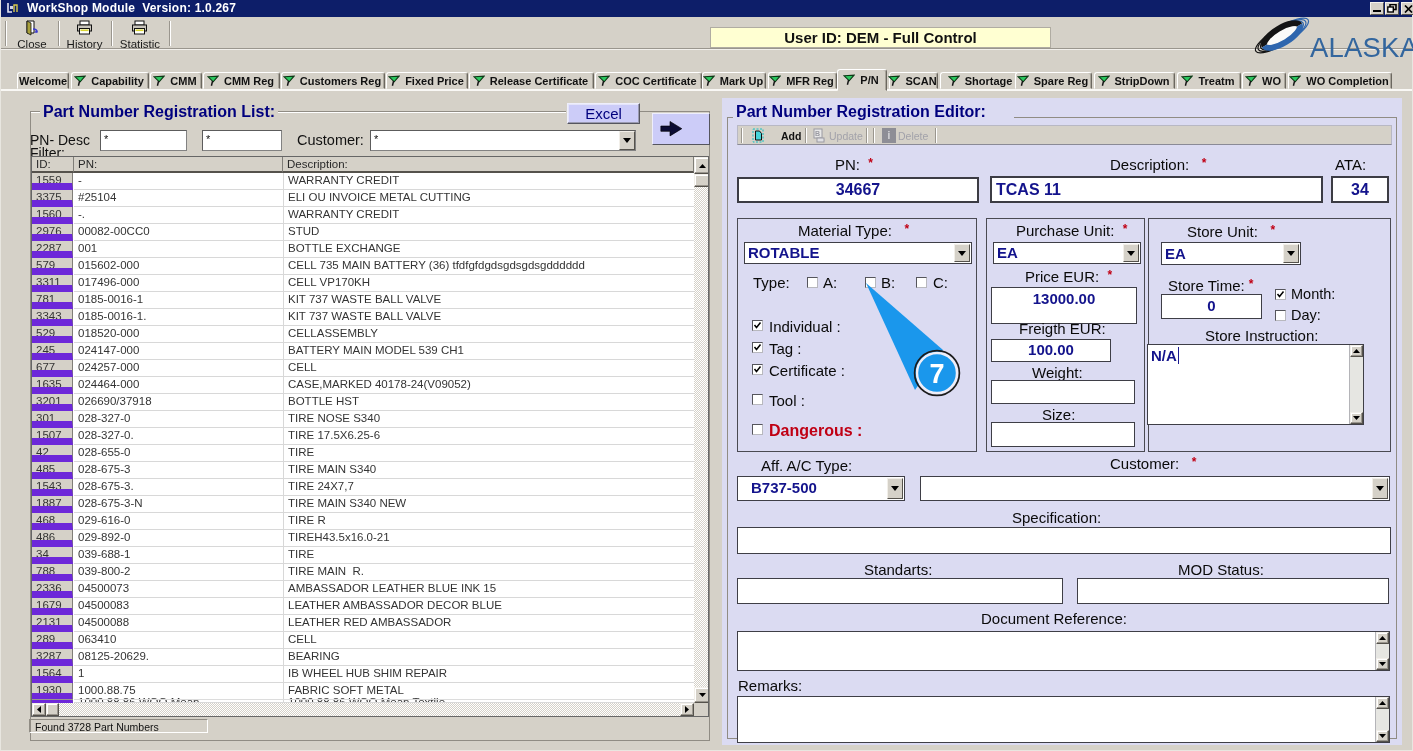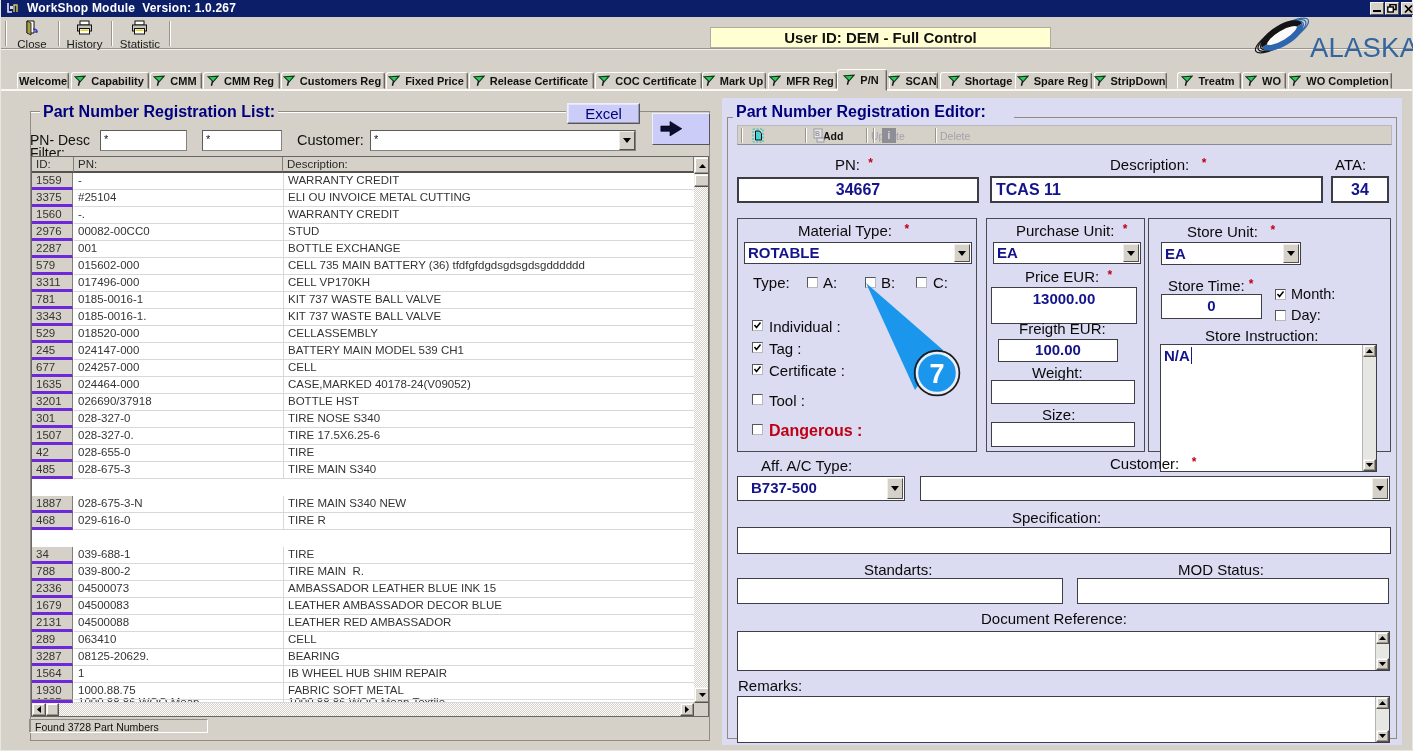--- a/index.html
+++ b/index.html
@@ -29,40 +29,40 @@
 
 #excelbtn { position:absolute; left:539px; top:0px; width:73px; height:21px; background:#ccccf8; border:1px solid; border-color:#eeeefc #55555e #55555e #eeeefc; box-shadow:inset -1px -1px 0 #9a9ab0, inset 1px 1px 0 #e4e4fa; color:#00007e; font-size:15px; text-align:center; line-height:19px; }
 #arrowbtn { position:absolute; left:624px; top:10px; width:58px; height:32px; background:#ccccf8; border:1px solid; border-color:#eeeefc #55555e #55555e #eeeefc; }
 
 .flabel { font-size:14px; color:#111; position:absolute; }
 .tinput { position:absolute; background:#fff; border:1px solid #828282; border-top-color:#5c5c5c; border-left-color:#5c5c5c; font-size:11px; padding:2px 3px; color:#111; }
 
 #grid { position:absolute; left:3px; top:53px; width:678px; height:561px; border:1px solid #666; background:#fff; overflow:hidden; }
 .ghead { position:absolute; top:0; height:16px; background:#d5d1c8; border-right:1px solid #807e78; border-bottom:2px solid #55524c; font-size:11.5px; color:#2a2a2a; padding:1px 0 0 4px; }
 .grow { position:absolute; left:0; height:17px; width:662px; }
-.gid { position:absolute; left:0; width:41px; height:17px; background:#d5d1c8; border-right:1px solid #807e78; border-bottom:3px solid #6d28d9; font-size:11.5px; padding:1px 0 0 4px; color:#343434; overflow:hidden; }
+.gid { position:absolute; left:0; width:41px; height:17px; background:#d5d1c8; border-right:1px solid #807e78; border-bottom:7px solid #6d28d9; font-size:11.5px; padding:1px 0 0 4px; color:#343434; overflow:hidden; }
 .gpn { position:absolute; left:42px; width:209px; height:17px; border-bottom:1px solid #d8d8d8; font-size:11.5px; padding:1px 0 0 4px; color:#343434; overflow:hidden; }
 .gds { position:absolute; left:251px; width:411px; height:17px; border-bottom:1px solid #d8d8d8; border-left:1px solid #d8d8d8; font-size:11.5px; padding:1px 0 0 4px; color:#343434; overflow:hidden; white-space:nowrap; }
 
 .sbtn { position:absolute; background:#d5d1c8; border:1px solid; border-color:#f2efe9 #55524c #55524c #f2efe9; box-shadow:inset -1px -1px 0 #9a968e, inset 1px 1px 0 #fff; display:flex; align-items:center; justify-content:center; }
 .sbtn svg { display:block; }
 .strack { position:absolute; background-image:conic-gradient(#fff 0 25%, #d5d1c8 0 50%, #fff 0 75%, #d5d1c8 0); background-size:2px 2px; }
 
 .elabel { position:absolute; font-size:15px; color:#0a0a0a; white-space:nowrap; }
 .star { color:#c00014; font-size:12px; font-weight:bold; position:relative; top:-3px; }
 .efield { position:absolute; background:#fff; border:2px solid #3c3c44; font-size:16px; font-weight:bold; color:#13138c; }
 .ebox { position:absolute; border:1px solid #4a4a52; }
 .combo { position:absolute; background:#fff; border:1px solid #3e3e46; font-weight:bold; color:#13138c; font-size:15px; }
 .cbtn { position:absolute; right:1px; top:1px; bottom:1px; width:16px; background:#d5d1c8; border:1px solid; border-color:#f2efe9 #55524c #55524c #f2efe9; display:flex; align-items:center; justify-content:center; }
 .cb { position:absolute; width:11px; height:11px; background:#fff; border:1px solid; border-color:#55555c #b8b8be #b8b8be #55555c; }
 .cb svg { position:absolute; left:0px; top:0px; }
 .sInput { position:absolute; background:#fff; border:1px solid #3e3e46; font-weight:bold; color:#13138c; font-size:15px; text-align:center; }
 .ta { position:absolute; background:#fff; border:1px solid #3e3e46; }
 .tasb { position:absolute; right:0; top:0; bottom:0; width:14px; background:#e6e6e2; border-left:1px solid #b4b4b8; }
-.ebtnlbl { font-size:10.5px;margin-left:42px; }
+.ebtnlbl { font-size:10.5px; }
 </style></head>
 <body>
 
 <div class="abs" style="left:0;top:0;width:1413px;height:751px;border:1px solid #e8e6e0;"></div>
 
 <div id="titlebar">
   <svg class="abs" style="left:5px;top:2px" width="14" height="13" viewBox="0 0 14 13">
       <rect x="0" y="0" width="14" height="13" fill="#0d1e69"></rect>
       <path d="M2 1 v9 h4" stroke="#e8e8f4" stroke-width="1.6" fill="none"></path>
       <path d="M8 10 V3 h3 v7" stroke="#d8c84a" stroke-width="1.4" fill="none"></path>
@@ -215,21 +215,21 @@
     </svg>
     <span>Shortage</span>
   </div>
 <div class="tab" style="left:1015px;width:77px">
     <svg class="tfl" width="12" height="12" viewBox="0 0 12 12">
       <path d="M1.2 1.8 L11 1.2 L6.2 6.8 Z" fill="#2bc75f" stroke="#0c3a16" stroke-width="1.1"></path>
       <path d="M5.6 6 L4.4 10.8" stroke="#161616" stroke-width="1.5" fill="none"></path>
     </svg>
     <span>Spare Reg</span>
   </div>
-<div class="tab" style="left:1094px;width:73px">
+<div class="tab" style="left:1094px;width:81px">
     <svg class="tfl" width="12" height="12" viewBox="0 0 12 12">
       <path d="M1.2 1.8 L11 1.2 L6.2 6.8 Z" fill="#2bc75f" stroke="#0c3a16" stroke-width="1.1"></path>
       <path d="M5.6 6 L4.4 10.8" stroke="#161616" stroke-width="1.5" fill="none"></path>
     </svg>
     <span>StripDown</span>
   </div>
 <div class="tab" style="left:1177px;width:64px">
     <svg class="tfl" width="12" height="12" viewBox="0 0 12 12">
       <path d="M1.2 1.8 L11 1.2 L6.2 6.8 Z" fill="#2bc75f" stroke="#0c3a16" stroke-width="1.1"></path>
       <path d="M5.6 6 L4.4 10.8" stroke="#161616" stroke-width="1.5" fill="none"></path>
@@ -371,29 +371,39 @@
 <div class="grow" style="top:288px">
         <div class="gid">42</div>
         <div class="gpn">028-655-0</div>
         <div class="gds">TIRE</div>
       </div>
 <div class="grow" style="top:305px">
         <div class="gid">485</div>
         <div class="gpn">028-675-3</div>
         <div class="gds">TIRE MAIN S340</div>
       </div>
+<div class="grow" style="top:322px">
+        <div class="gid">1543</div>
+        <div class="gpn">028-675-3.</div>
+        <div class="gds">TIRE 24X7,7</div>
+      </div>
 <div class="grow" style="top:339px">
         <div class="gid">1887</div>
         <div class="gpn">028-675-3-N</div>
         <div class="gds">TIRE MAIN S340 NEW</div>
       </div>
 <div class="grow" style="top:356px">
         <div class="gid">468</div>
         <div class="gpn">029-616-0</div>
         <div class="gds">TIRE R</div>
+      </div>
+<div class="grow" style="top:373px">
+        <div class="gid">486</div>
+        <div class="gpn">029-892-0</div>
+        <div class="gds">TIREH43.5x16.0-21</div>
       </div>
 <div class="grow" style="top:390px">
         <div class="gid">34</div>
         <div class="gpn">039-688-1</div>
         <div class="gds">TIRE</div>
       </div>
 <div class="grow" style="top:407px">
         <div class="gid">788</div>
         <div class="gpn">039-800-2</div>
         <div class="gds">TIRE MAIN&nbsp;&nbsp;R.</div>
@@ -560,21 +570,21 @@
   <div class="combo" style="left:271px;top:144px;width:148px;height:22px;line-height:20px;padding-left:3px">EA
     <div class="cbtn">
         <svg width="8" height="5" viewBox="0 0 8 5">
           <path d="M0 0 h8 l-4 5 z" fill="#000"></path>
         </svg>
       </div>
   </div>
   <div class="elabel" style="left:303px;top:170px">Price EUR: &nbsp;<span class="star">*</span></div>
   <div class="sInput" style="left:269px;top:189px;width:146px;height:37px;line-height:21px">13000.00</div>
   <div class="elabel" style="left:297px;top:222px">Freigth EUR:</div>
-  <div class="sInput" style="left:276px;top:241px;width:120px;height:23px;line-height:19px">100.00</div>
+  <div class="sInput" style="left:269px;top:241px;width:120px;height:23px;line-height:19px">100.00</div>
   <div class="elabel" style="left:310px;top:266px">Weight:</div>
   <div class="sInput" style="left:269px;top:282px;width:144px;height:24px"></div>
   <div class="elabel" style="left:320px;top:308px">Size:</div>
   <div class="sInput" style="left:269px;top:324px;width:144px;height:25px"></div>
 
   <div class="elabel" style="left:465px;top:125px">Store Unit: &nbsp;&nbsp;<span class="star">*</span></div>
   <div class="combo" style="left:439px;top:144px;width:140px;height:23px;line-height:21px;padding-left:3px">EA
     <div class="cbtn">
         <svg width="8" height="5" viewBox="0 0 8 5">
           <path d="M0 0 h8 l-4 5 z" fill="#000"></path>
@@ -585,21 +595,21 @@
   <div class="sInput" style="left:439px;top:196px;width:101px;height:25px;line-height:21px">0</div>
   <div class="cb" style="left:553px;top:191px">
       <svg width="9" height="9" viewBox="0 0 9 9">
         <path d="M1.5 4 l2 2.5 L7.5 1.5" stroke="#000" stroke-width="1.5" fill="none"></path>
       </svg>
     </div>
   <div class="elabel" style="left:569px;top:188px;font-size:14.5px">Month:</div>
   <div class="cb" style="left:553px;top:212px"></div>
   <div class="elabel" style="left:569px;top:209px;font-size:14.5px">Day:</div>
   <div class="elabel" style="left:483px;top:229px">Store Instruction:</div>
-  <div class="ta" style="left:438px;top:246px;width:217px;height:128px">
+  <div class="ta" style="left:425px;top:246px;width:217px;height:81px">
     <div class="abs" style="left:3px;top:2px;font-size:15px;font-weight:bold;color:#13138c;border-right:1px solid #1a1a90;padding-right:1px">N/A</div>
     <div class="tasb">
       <div class="sbtn" style="left:0px;top:0;width:13px;height:12px">
           <svg width="7" height="4" viewBox="0 0 7 4">
             <path d="M0 4 h7 l-3.5 -4 z" fill="#000"></path>
           </svg>
         </div>
       <div class="sbtn" style="left:0px;bottom:0;width:13px;height:12px">
           <svg width="7" height="4" viewBox="0 0 7 4">
             <path d="M0 0 h7 l-3.5 4 z" fill="#000"></path>

